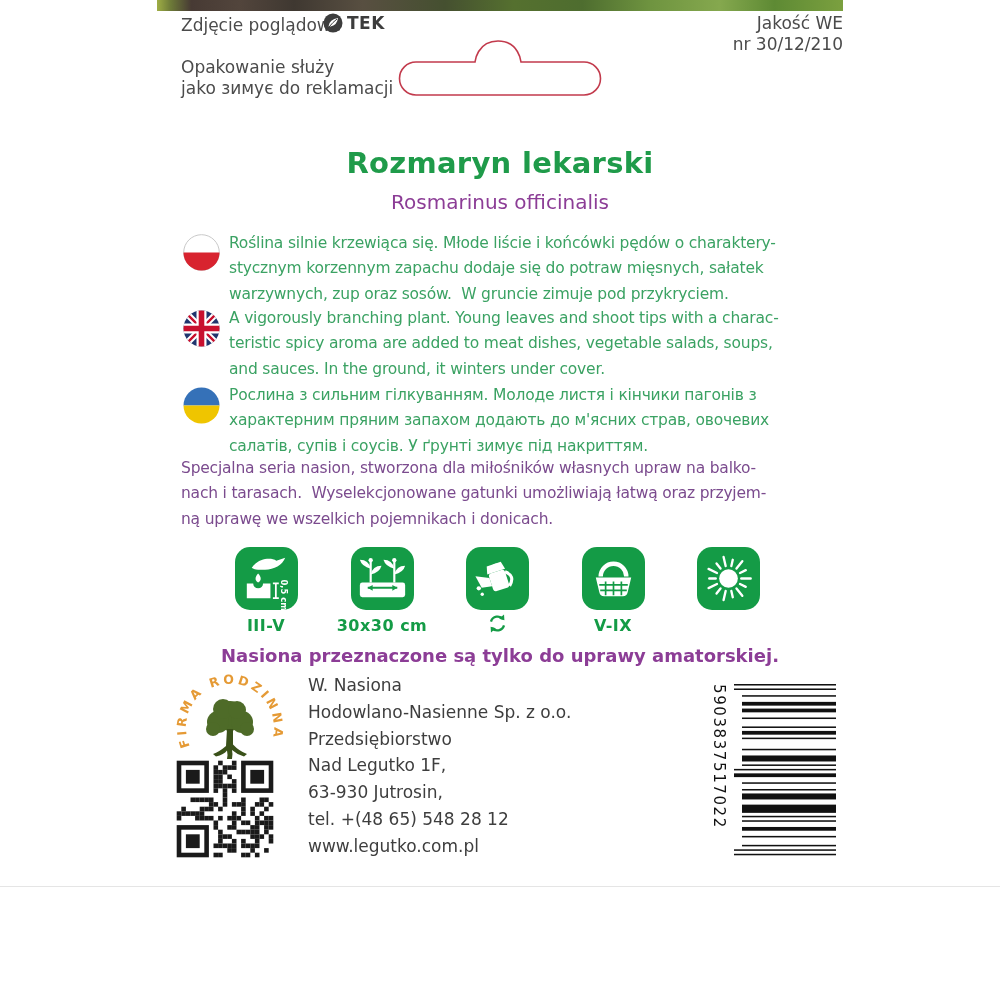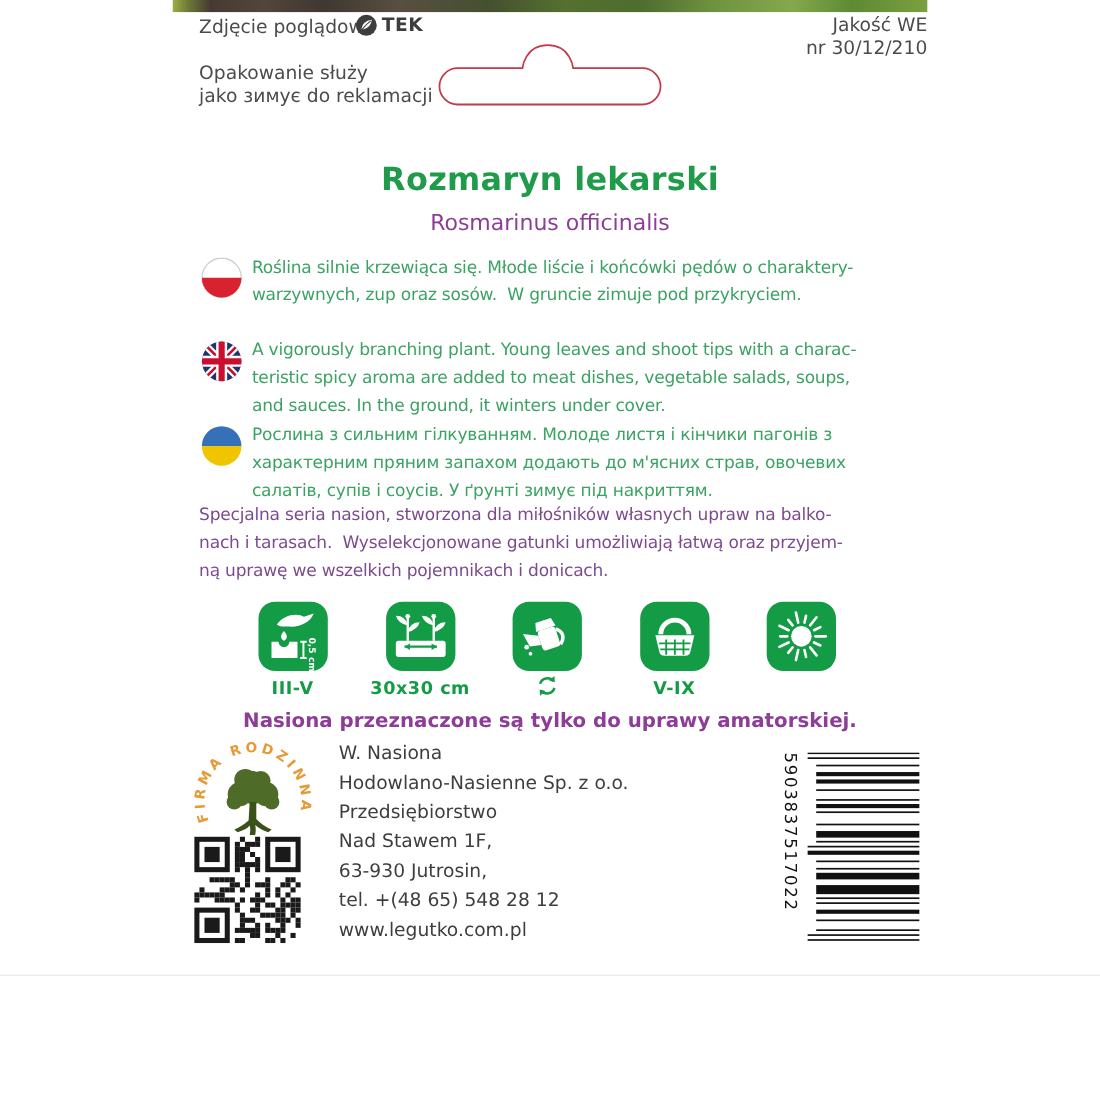--- a/index.html
+++ b/index.html
@@ -83,20 +83,21 @@
   <defs>
       <clipPath id="cpl">
         <circle cx="18.5" cy="18.5" r="18"></circle>
       </clipPath>
     </defs>
   <circle cx="18.5" cy="18.5" r="17.8" fill="#ffffff" stroke="#c9c9c9" stroke-width="1"></circle>
   <rect x="0" y="18.5" width="37" height="18.5" fill="#d8232f" clip-path="url(#cpl)"></rect>
 </svg>
 <div class="abs para" style="top:231px;">
   <div class="line">Roślina silnie krzewiąca się. Młode liście i końcówki pędów o charaktery-</div>
+  <div class="line">stycznym korzennym zapachu dodaje się do potraw mięsnych, sałatek</div>
   <div class="line">warzywnych, zup oraz sosów.  W gruncie zimuje pod przykryciem.</div>
 </div>
 
 <svg class="abs flag" style="top:310px;" viewBox="0 0 37 37">
   <defs>
       <clipPath id="cuk">
         <circle cx="18.5" cy="18.5" r="18"></circle>
       </clipPath>
     </defs>
   <circle cx="18.5" cy="18.5" r="18" fill="#20356e"></circle>
@@ -368,21 +369,21 @@
     <rect x="78.3" y="13.899999999999999" width="13.799999999999999" height="13.799999999999999" fill="#1a1a1a"></rect>
     <rect x="4.7" y="69.1" width="32.199999999999996" height="32.199999999999996" fill="#1a1a1a"></rect>
     <rect x="9.3" y="73.7" width="23" height="23" fill="#fff"></rect>
     <rect x="13.899999999999999" y="78.3" width="13.799999999999999" height="13.799999999999999" fill="#1a1a1a"></rect>
   </svg>
 
 <div class="abs" id="address-block">
   <div class="addr-line">W. Nasiona</div>
   <div class="addr-line">Hodowlano-Nasienne Sp. z o.o.</div>
   <div class="addr-line">Przedsiębiorstwo</div>
-  <div class="addr-line">Nad Stawem 1F,</div>
+  <div class="addr-line">Nad Legutko 1F,</div>
   <div class="addr-line">63-930 Jutrosin,</div>
   <div class="addr-line">tel. +(48 65) 548 28 12</div>
   <div class="addr-line">www.legutko.com.pl</div>
 </div>
 
 <div class="abs" id="barcode-number">5903837517022</div>
 <svg class="abs" id="barcode-bars" width="102" height="172" viewBox="0 0 102 172">
     <rect x="0" width="102" y="0" height="1.5337662337662337" fill="#111"></rect>
     <rect x="0" width="102" y="4.467532467532467" height="1.5337662337662337" fill="#111"></rect>
     <rect x="8" width="94" y="11.168831168831169" height="1.5337662337662337" fill="#111"></rect>

